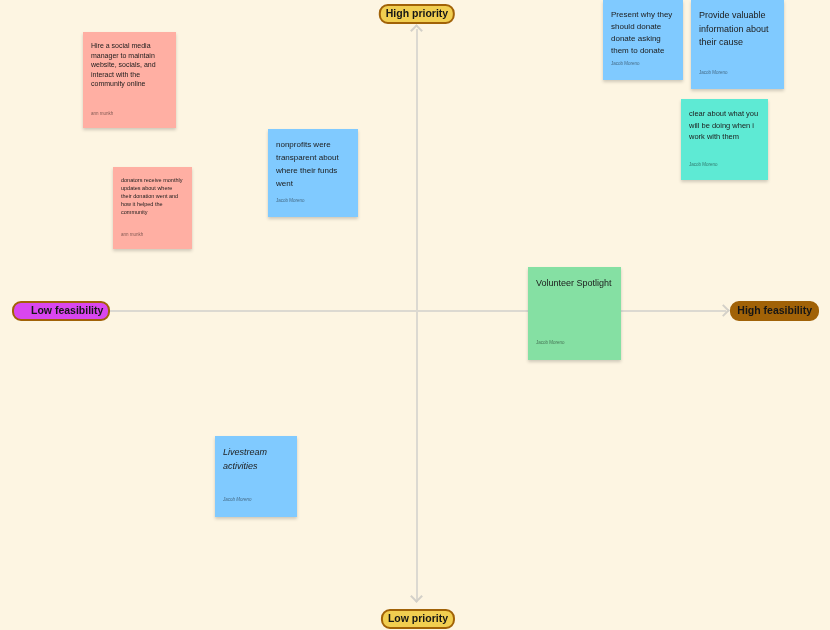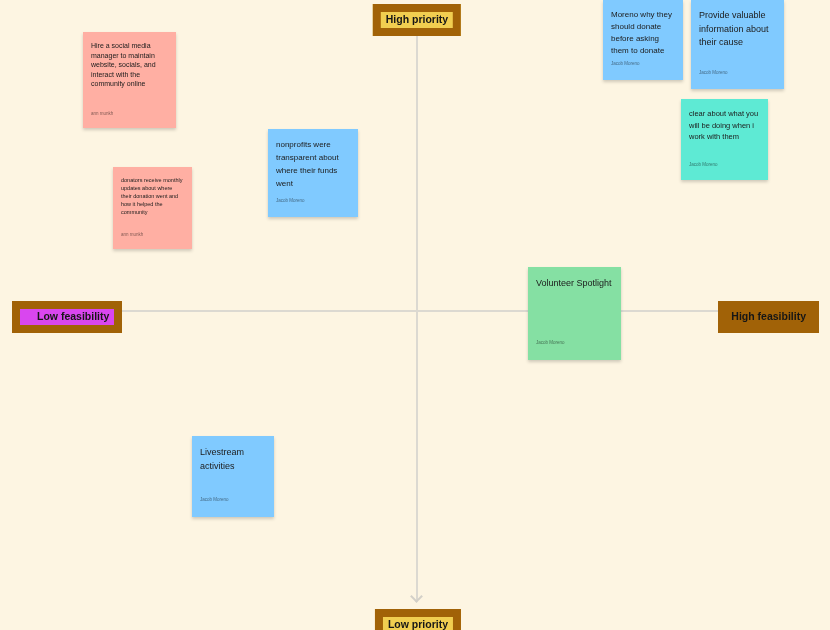--- a/index.html
+++ b/index.html
@@ -28,22 +28,22 @@
   .chev-right { border-top: 2px solid #D3D0C8; border-right: 2px solid #D3D0C8;  transform: rotate(45deg); }
   #chev-n { left: 412px; top: 26px; }
   #chev-s { left: 412px; top: 592px; }
   #chev-w { left: 95px;  top: 306px; }
   #chev-e { left: 719px; top: 306px; }
 
   
   .axis-label {
     position: absolute;
     background: #F1CE50;
-    border: 8px solid #a16207;
-    border-radius: 0;
+    border: 2px solid #a16207;
+    border-radius: 9px;
     padding: 1px 5px 2px 5px;
     font-size: 10.5px;
     font-weight: 700;
     color: #161616;
     white-space: nowrap;
     line-height: 13px;
   }
   #lbl-high-priority   { left: 417px; top: 4px;   transform: translateX(-50%); }
   #lbl-low-priority    { left: 418px; top: 609px; transform: translateX(-50%); }
   #lbl-low-feasibility  { left: 12px;  top: 301px; }
@@ -67,21 +67,21 @@
   }
 
   .note-1 { left: 83px;  top: 32px;  width: 93px; height: 96px; font-size: 7px;   line-height: 9.5px; }
   .note-2 { left: 113px; top: 167px; width: 79px; height: 82px; font-size: 5.5px; line-height: 8px; }
   .note-3 { left: 268px; top: 129px; width: 90px; height: 88px; font-size: 8px;   line-height: 13px; }
   .note-4 { left: 379px; top: 62px;  width: 91px; height: 91px; font-size: 9px;   line-height: 13.5px; }
   .note-5 { left: 603px; top: 0px;   width: 80px; height: 80px; font-size: 8px;   line-height: 12px; }
   .note-6 { left: 691px; top: 0px;   width: 93px; height: 89px; font-size: 9px;   line-height: 13.5px; }
   .note-7 { left: 651px; top: 99px;  width: 87px; height: 81px; font-size: 7.5px; line-height: 11.5px; }
   .note-8 { left: 528px; top: 267px; width: 93px; height: 93px; font-size: 9px;   line-height: 14px; }
-  .note-9 { left: 192px; top: 436px; width: 82px; height: 81px; font-size: 9px;   line-height: 14px; }
+  .note-9 { left: 215px; top: 436px; width: 82px; height: 81px; font-size: 9px;   line-height: 14px; font-style: italic; }
 </style>
 </head>
 <body>
 
 <div id="board" style="background: rgb(253, 245, 226);">
 
   <div class="axis-line" id="v-line"></div>
   <div class="chev chev-up" id="chev-n"></div>
   <div class="chev chev-down" id="chev-s"></div>
 
@@ -104,21 +104,21 @@
     <span class="note-author">ann munkh</span>
   </div>
 
   <div class="sticky note-3" style="background: rgb(128, 202, 255);">
     <span class="note-text">nonprofits were transparent about where their funds went</span>
     <span class="note-author">Jacob Moreno</span>
   </div>
 
 
   <div class="sticky note-5" style="background: rgb(128, 202, 255);">
-    <span class="note-text">Moreno why they should donate before asking them to donate</span>
+    <span class="note-text">Present why they should donate donate asking them to donate</span>
     <span class="note-author">Jacob Moreno</span>
   </div>
 
   <div class="sticky note-6" style="background: rgb(128, 202, 255);">
     <span class="note-text">Provide valuable information about their cause</span>
     <span class="note-author">Jacob Moreno</span>
   </div>
 
   <div class="sticky note-7" style="background: #5eead4; margin-left: 30px;">
     <span class="note-text">clear about what you will be doing when i work with them</span>

